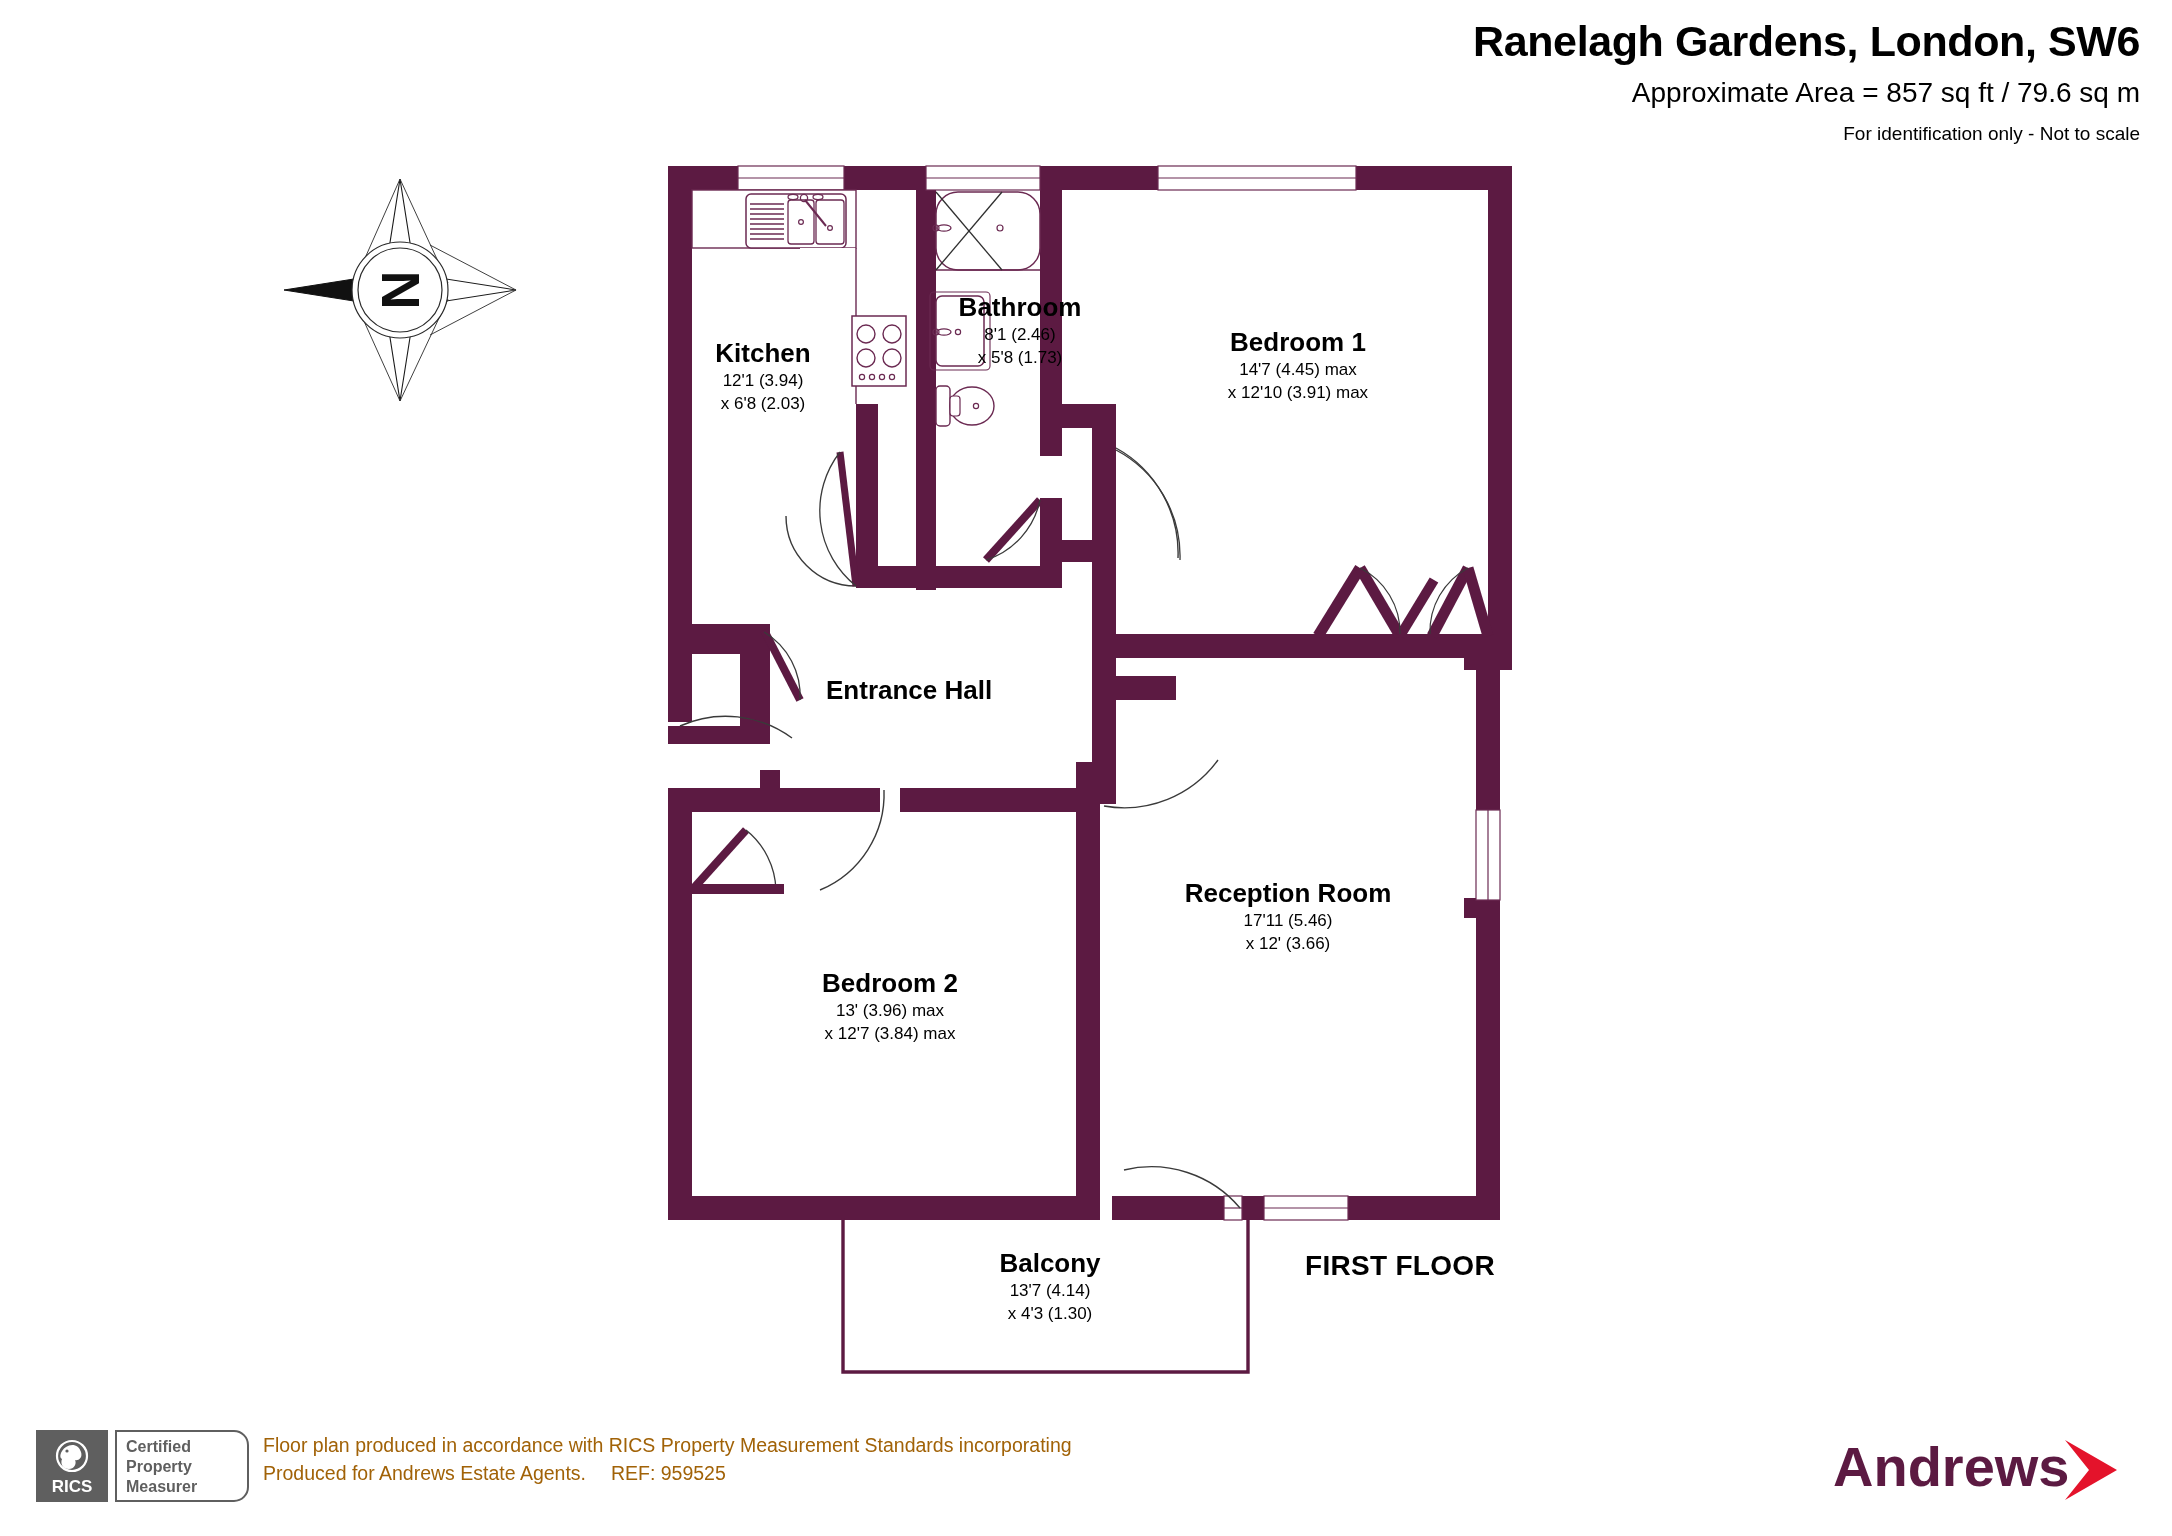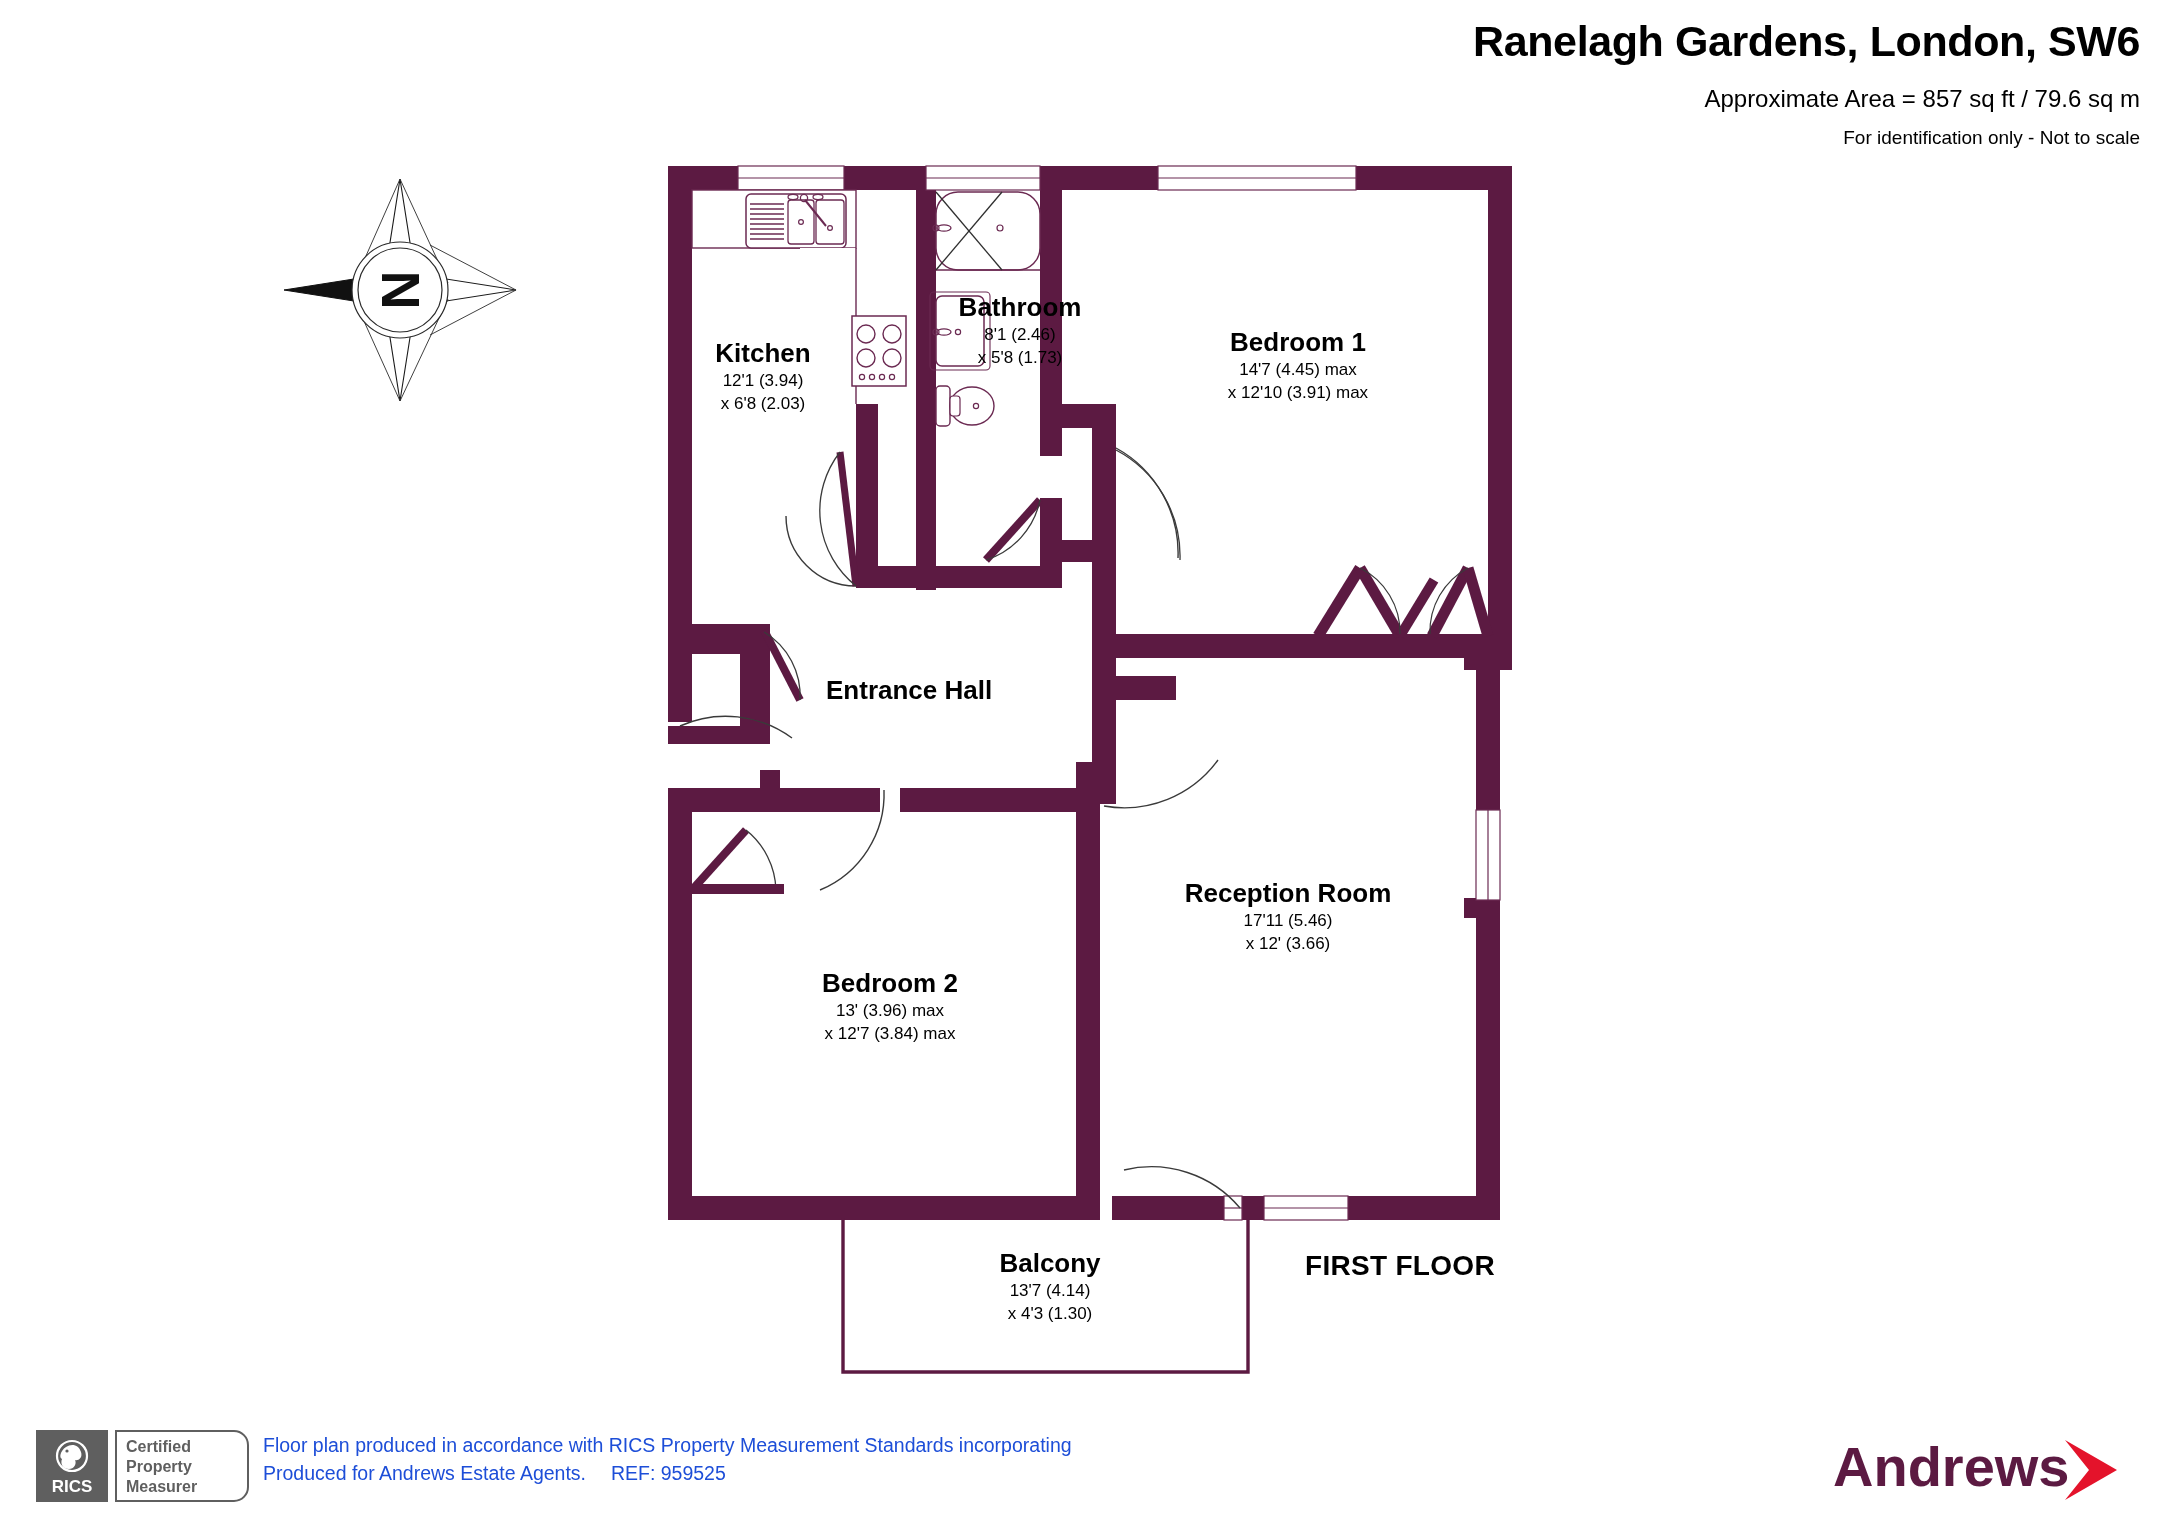--- a/index.html
+++ b/index.html
@@ -23,22 +23,22 @@
     text-align: right;
   }
   #title {
     font-size: 43px;
     font-weight: bold;
     letter-spacing: -0.4px;
     line-height: 1.1;
     white-space: nowrap;
   }
   #area-line {
-    font-size: 24px;
-    margin-top: 20px;
+    font-size: 28px;
+    margin-top: 12px;
     white-space: nowrap;
   }
   #disclaimer {
     font-size: 19px;
     margin-top: 14px;
     white-space: nowrap;
   }
 
   
   #compass {
@@ -94,21 +94,21 @@
   #label-balcony   { left: 940px; top: 1246px; width: 220px; }
   #label-hall      { left: 826px; top: 675px; }
   #label-floor     { left: 1305px; top: 1250px; }
 
   
   #footer-text {
     position: absolute;
     left: 263px; top: 1432px;
     font-size: 19.5px;
     line-height: 1.42;
-    color: #1d4ed8;
+    color: #a16207;
     white-space: nowrap;
   }
   #footer-text .ftline { display: block; }
   #footer-text .gap { display: inline-block; width: 14px; }
 
   #rics-badge {
     position: absolute;
     left: 36px; top: 1430px;
     width: 215px; height: 78px;
   }

